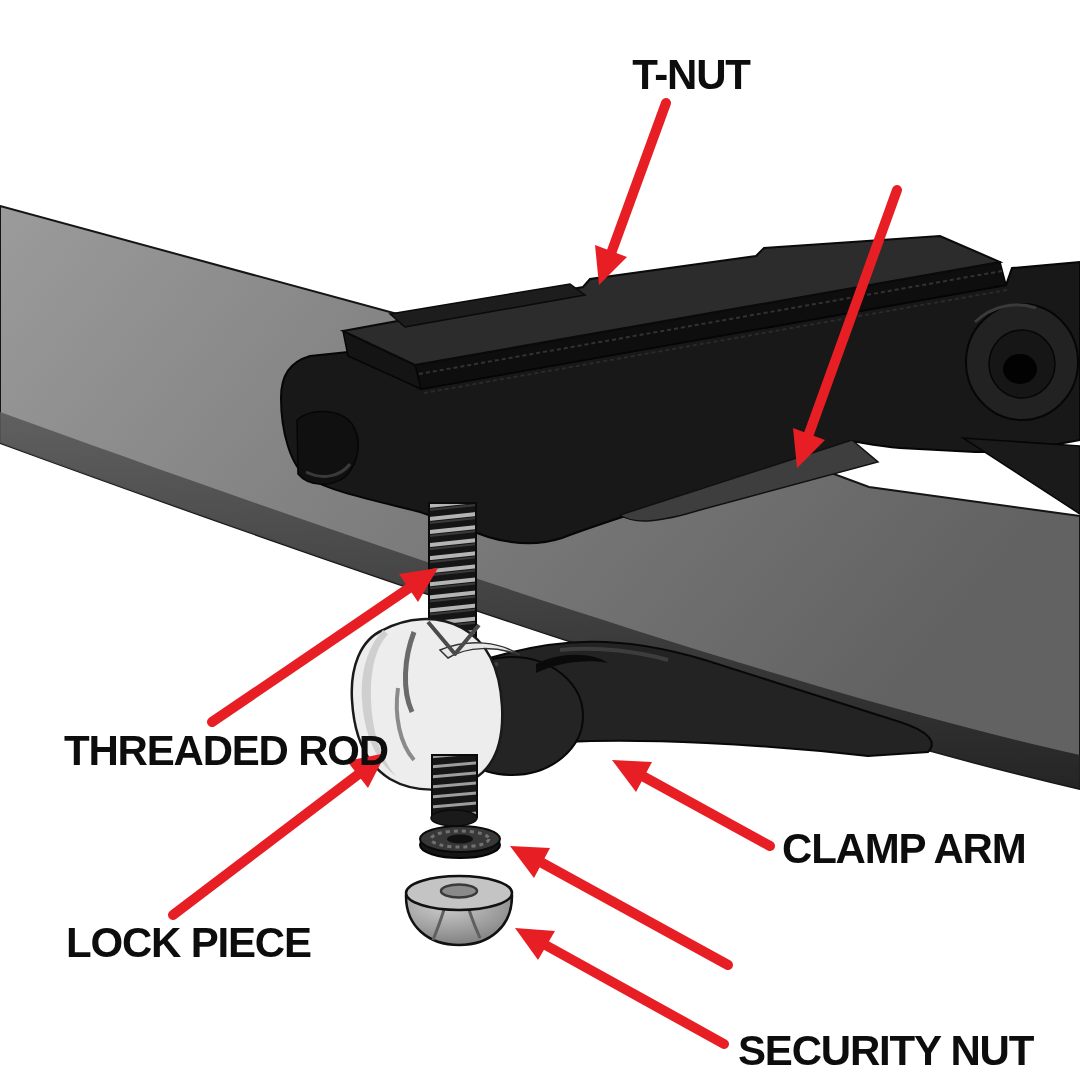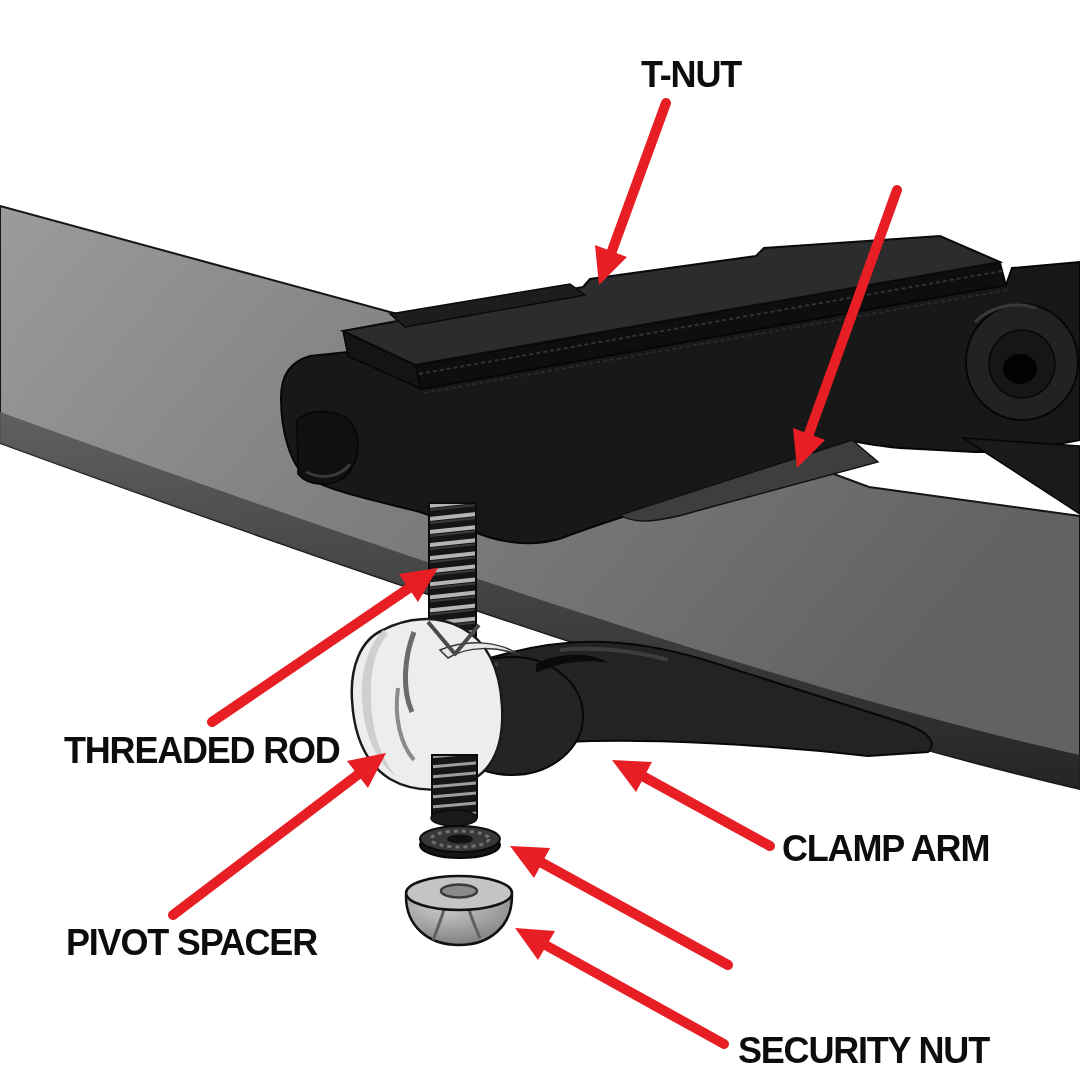--- a/index.html
+++ b/index.html
@@ -9,21 +9,21 @@
     height: 1080px;
     background: #ffffff;
     overflow: hidden;
     font-family: "Liberation Sans", sans-serif;
   }
   .stage svg { position: absolute; left: 0; top: 0; }
   .lbl {
     position: absolute;
     font-family: "Liberation Sans", sans-serif;
     font-weight: bold;
-    font-size: 36px;
+    font-size: 42px;
     line-height: 42px;
     letter-spacing: -1.2px;
     color: #0d0d0d;
     white-space: nowrap;
   }
   .lbl.center { text-align: center; white-space: pre-line; }
 </style>
 </head>
 <body>
 
@@ -159,20 +159,20 @@
         <polygon points="515,928 555,931 538,960" fill="currentColor"></polygon>
       </g>
     </g>
   </svg>
 
   <div class="lbl center" style="left: 558px; top: 54px; width: 266px; color: rgb(13, 13, 13);">T-NUT</div>
 
 
   <div class="lbl" style="left: 64px; top: 730px; color: rgb(13, 13, 13);">THREADED ROD</div>
 
-  <div class="lbl" style="left: 66px; top: 922px; color: rgb(13, 13, 13);">PIVOT SPACER</div>
+  <div class="lbl" style="left: 66px; top: 922px; color: rgb(13, 13, 13);">LOCK PIECE</div>
 
   <div class="lbl" style="left: 782px; top: 828px; color: rgb(13, 13, 13); text-align: center;">CLAMP ARM</div>
 
 
   <div class="lbl" style="left: 738px; top: 1030px; color: rgb(13, 13, 13);">SECURITY NUT</div>
 
 </div>
 
 </body></html>

